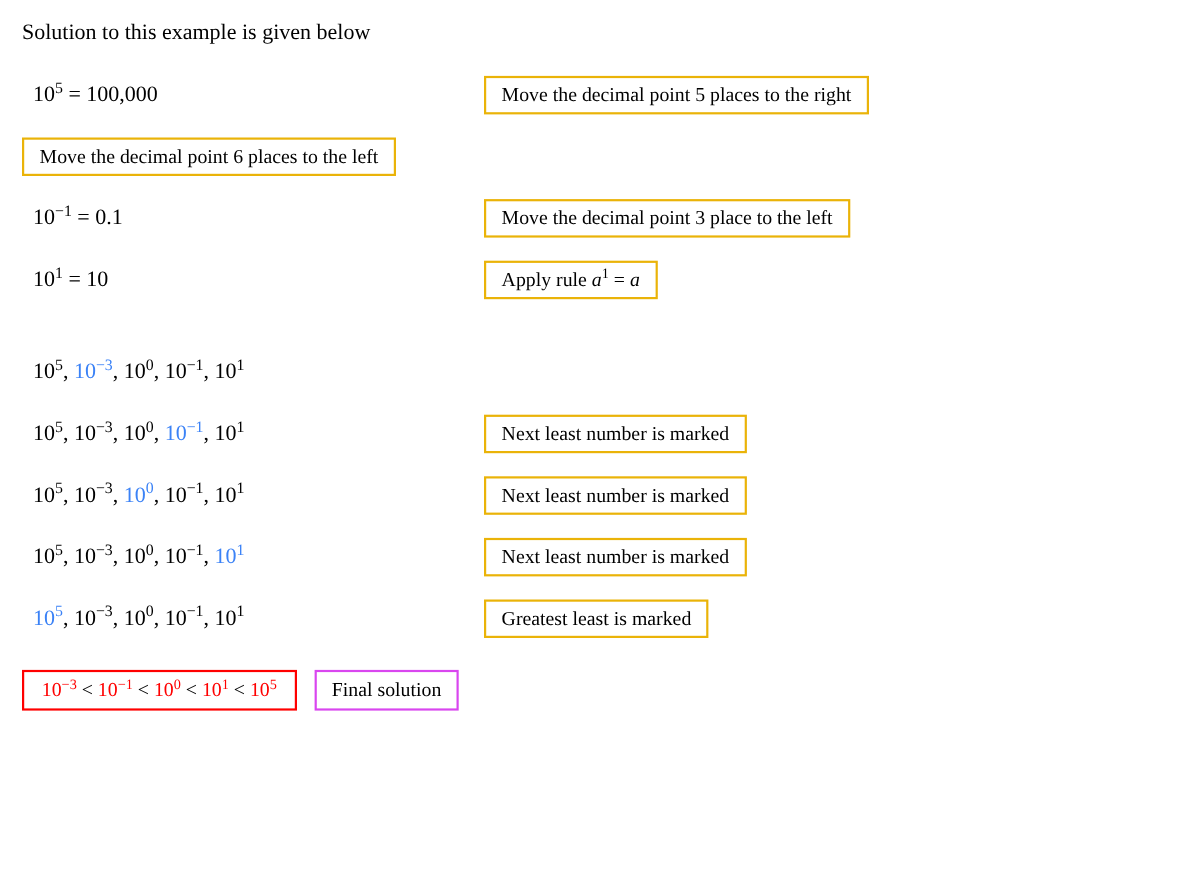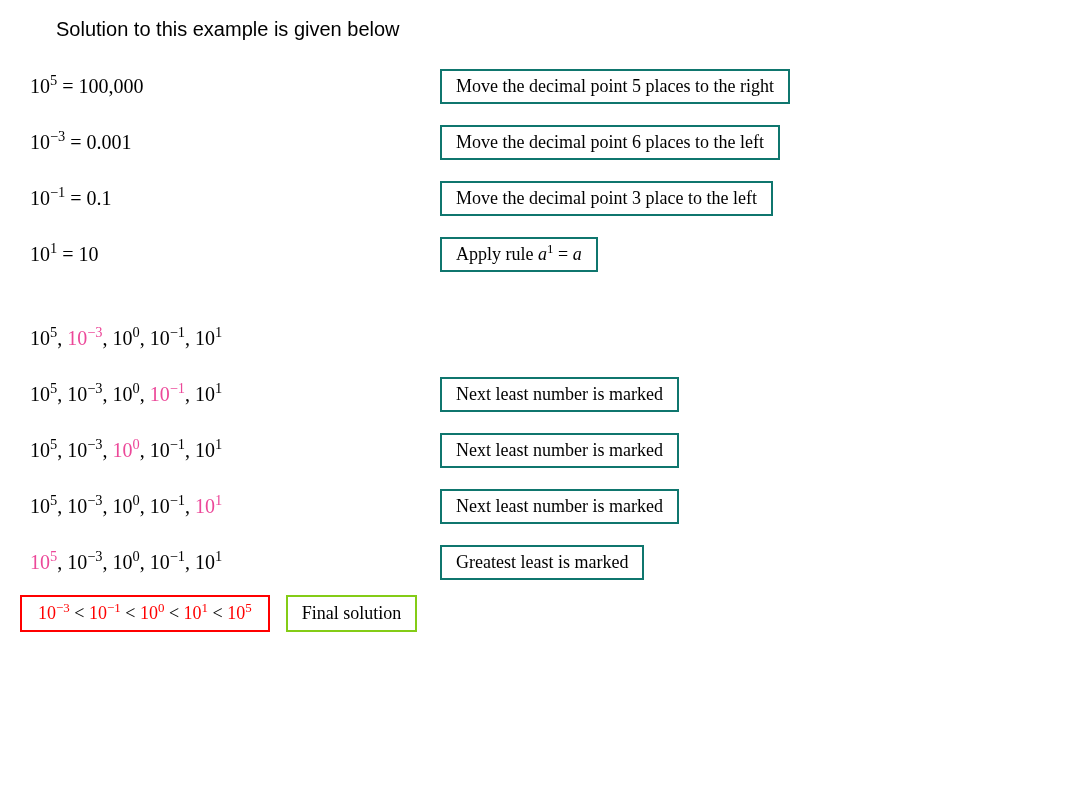--- a/index.html
+++ b/index.html
@@ -8,22 +8,21 @@
       font-family: 'Times New Roman', Times, serif;
       font-size: 18px;
       color: #000;
       padding: 18px 20px;
       width: 1083px;
       min-height: 798px;
     }
     .header {
       font-size: 20px;
       margin-bottom: 22px;
-      font-family: Liberation Sans, sans-serif;
-      margin-left: 36px;
+      font-family: Liberation Serif, serif;
     }
     .content {
       display: flex;
       flex-direction: column;
       gap: 0;
     }
     .row {
       display: flex;
       align-items: center;
       margin-bottom: 10px;
@@ -33,51 +32,51 @@
       width: 420px;
       font-size: 20px;
       padding-left: 10px;
     }
     .label-side {
       flex: 1;
       display: flex;
       align-items: center;
     }
     .box {
-      border: 2px solid #0f766e;
+      border: 2px solid #eab308;
       padding: 5px 14px;
       font-size: 18px;
       display: inline-block;
       font-family: 'Times New Roman', Times, serif;
     }
     .section-gap {
       height: 28px;
     }
-    .blue { color: #ec4899; }
+    .blue { color: #3b82f6; }
     .red { color: #ff0000; }
 
     sup {
       font-size: 0.72em;
       vertical-align: super;
       line-height: 0;
     }
     .final-row {
       display: flex;
       align-items: flex-start;
-      margin-top: 0;
+      margin-top: 14px;
       gap: 16px;
     }
     .final-box {
       border: 2px solid #ff0000;
       padding: 6px 16px;
       font-size: 18px;
       display: inline-block;
     }
     .final-label-box {
-      border: 2px solid #84cc16;
+      border: 2px solid #d946ef;
       padding: 6px 14px;
       font-size: 18px;
       display: inline-block;
     }
   </style>
 </head>
 <body>
 
 <div class="header">Solution to this example is given below</div>
 
@@ -86,23 +85,20 @@
   <div class="row">
     <div class="math-side">
       10<sup>5</sup> = 100,000
     </div>
     <div class="label-side">
       <span class="box">Move the decimal point 5 places to the right</span>
     </div>
   </div>
 
   <div class="row">
-    <div class="math-side">
-      10<sup>−3</sup> = 0.001
-    </div>
     <div class="label-side">
       <span class="box">Move the decimal point 6 places to the left</span>
     </div>
   </div>
 
 
   <div class="row">
     <div class="math-side">
       10<sup>−1</sup> = 0.1
     </div>

